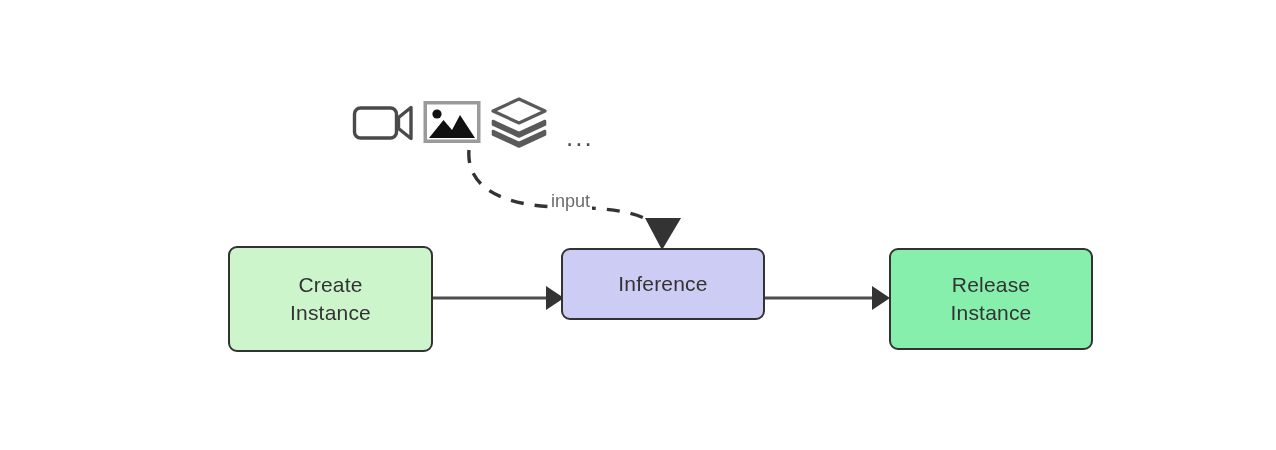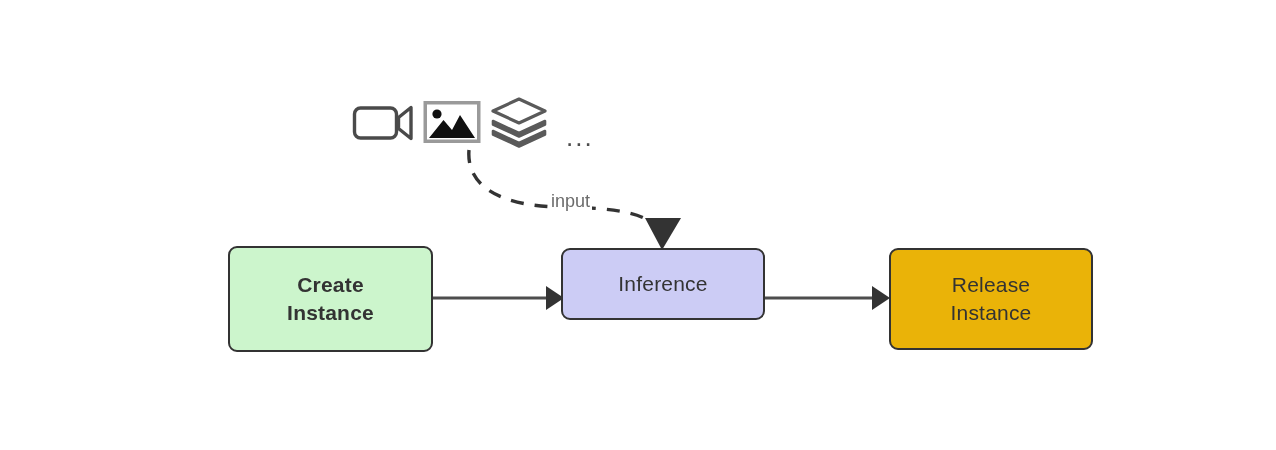--- a/index.html
+++ b/index.html
@@ -41,35 +41,34 @@
     display: block;
     white-space: pre;
   }
 
   #box-create-instance {
     left: 228px;
     top: 246px;
     width: 205px;
     height: 106px;
     background: #ccf5cc;
-    font-weight: bold;
   }
   #box-inference {
     left: 561px;
     top: 248px;
     width: 204px;
     height: 72px;
     background: #ccccf5;
   }
   #box-release-instance {
     left: 889px;
     top: 248px;
     width: 204px;
     height: 102px;
-    background: #eab308;
+    background: #86efac;
   }
 
   
   #connector-layer {
     position: absolute;
     left: 0;
     top: 0;
     width: 1276px;
     height: 450px;
     pointer-events: none;

